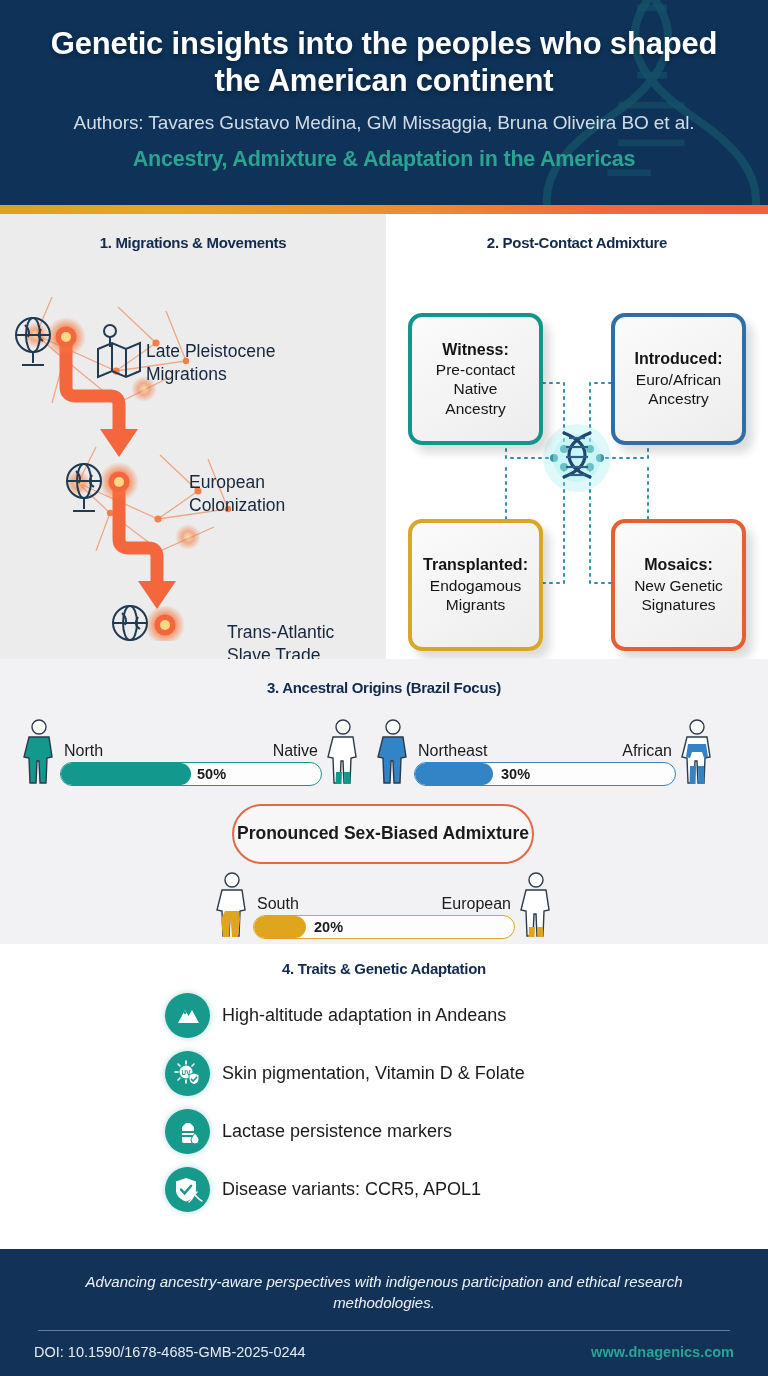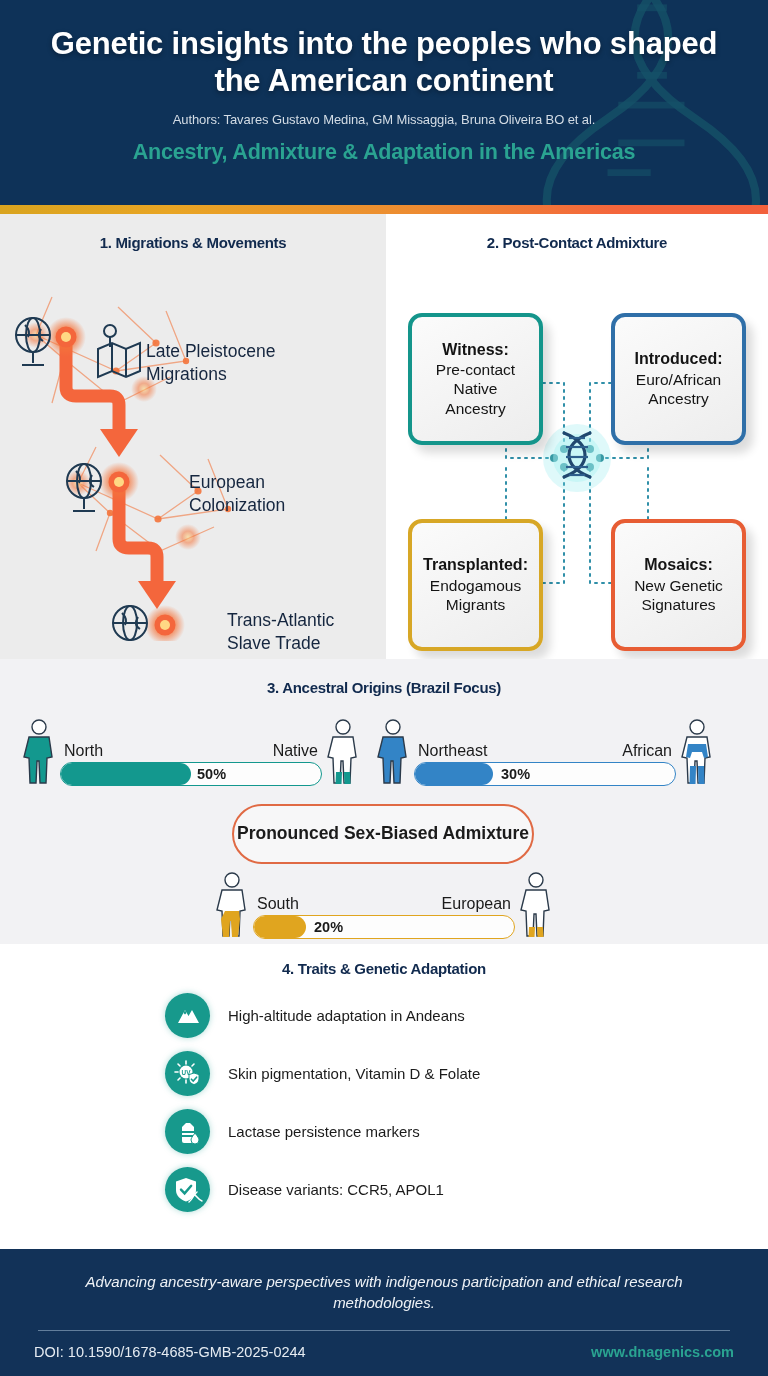--- a/index.html
+++ b/index.html
@@ -30,21 +30,21 @@
     font-size:31px;
     font-weight:bold;
     line-height:1.18;
     text-align:center;
     letter-spacing:-.2px;
     text-shadow:0 2px 5px rgba(0,0,0,.35);
   }
   .header-authors{
     position:relative; z-index:2;
     color:#d3dce5;
-    font-size:13px;
+    font-size:19px;
     text-align:center;
     margin-top:13px;
     letter-spacing:-.1px;
   }
   .header-sub{
     position:relative; z-index:2;
     color:#2aa391;
     font-size:21.5px;
     font-weight:bold;
     text-align:center;
@@ -79,21 +79,21 @@
   .mig-svg{ position:absolute; left:0; top:0; }
   .mig-label{
     position:absolute;
     color:#15263f;
     font-size:17.5px;
     line-height:1.32;
     font-weight:400;
   }
   .mig-l1{ left:146px; top:89px; }
   .mig-l2{ left:189px; top:220px; }
-  .mig-l3{ left:227px; top:358px; }
+  .mig-l3{ left:227px; top:370px; }
 
   
   .quad{ position:relative; width:382px; height:390px; }
   .qbox{
     position:absolute;
     width:135px; height:132px;
     background:linear-gradient(150deg,#fbfbfb 0%, #ededed 100%);
     border:4px solid #999;
     border-radius:14px;
     box-shadow:7px 8px 10px rgba(0,0,0,.14);
@@ -161,22 +161,22 @@
   .traits{ margin-top:16px; padding-left:165px; }
   .trait{ display:flex; align-items:center; margin-bottom:13px; }
   .trait-icon{
     width:45px; height:45px; border-radius:50%;
     background:#17998c;
     display:flex; align-items:center; justify-content:center;
     flex:0 0 45px;
     box-shadow:0 0 6px rgba(23,153,140,.35);
   }
   .trait-text{
-    margin-left:18px;
-    font-size:15px;
+    margin-left:12px;
+    font-size:18px;
     color:#1b1b1b;
   }
 
   
   .footer{
     background:#123258;
     height:136px;
     padding:22px 34px 0 34px;
     position:relative;
   }

